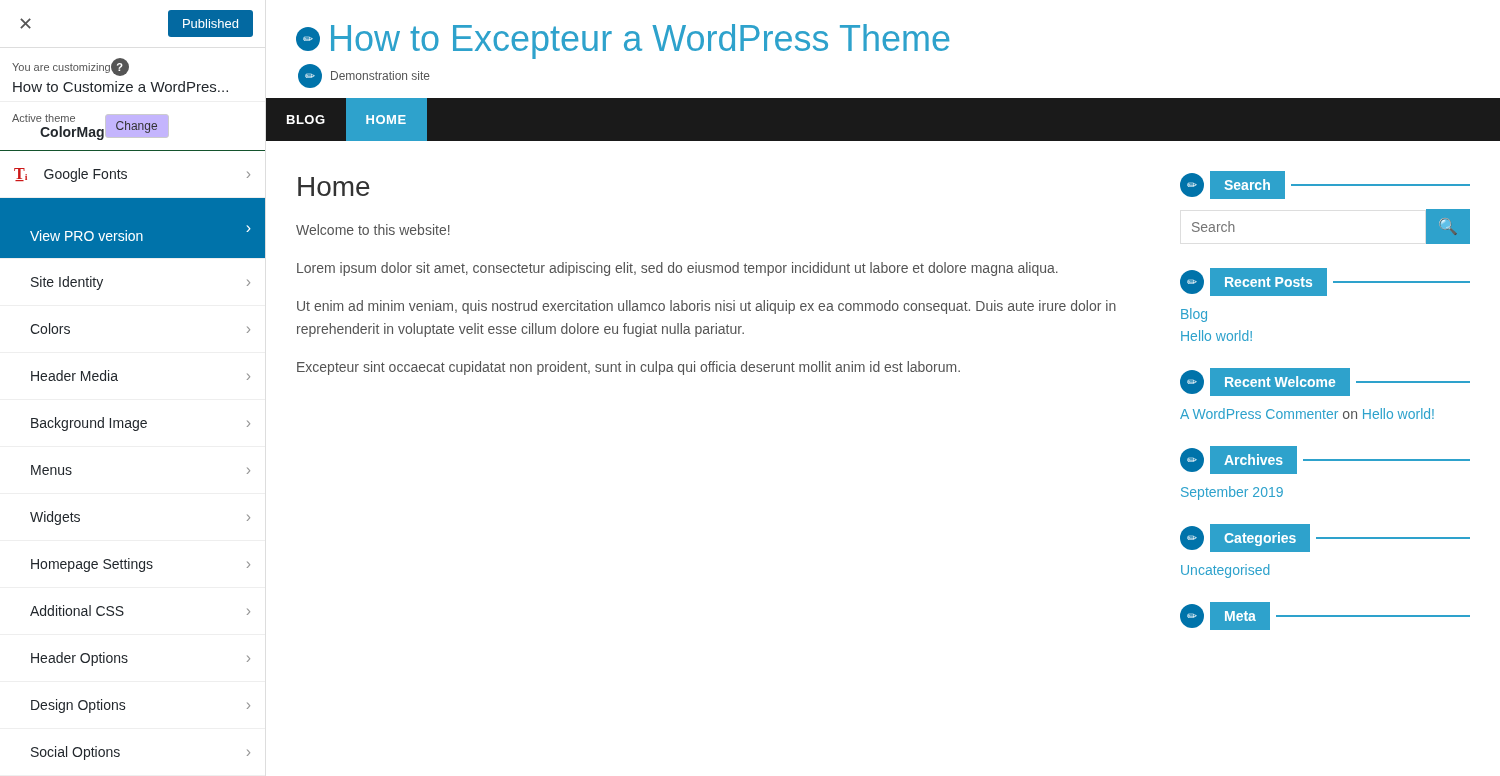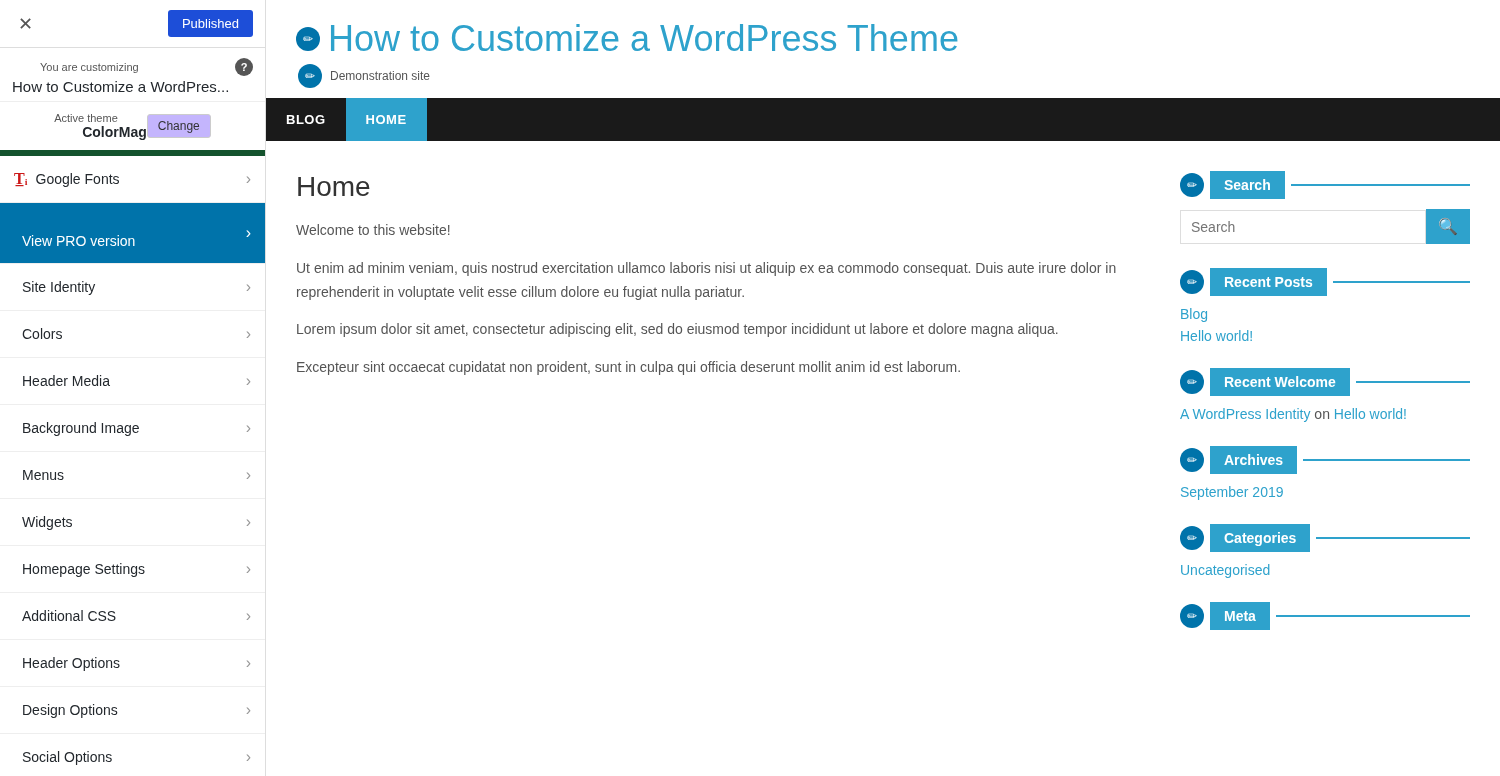--- a/index.html
+++ b/index.html
@@ -29,41 +29,39 @@
     .close-icon-btn {
       background: none;
       border: none;
       font-size: 18px;
       cursor: pointer;
       color: #555;
       padding: 2px 6px;
     }
 
     .published-btn {
-      background: #1d4ed8;
+      background: #0369a1;
       color: #fff;
       border: none;
       border-radius: 3px;
       padding: 6px 14px;
       font-size: 13px;
       cursor: pointer;
     }
 
     .sidebar-info {
       padding: 10px 12px 6px;
       border-bottom: 1px solid #eee;
     }
 
     .sidebar-info .customizing-label {
       font-size: 11px;
       color: #555;
       display: flex;
       align-items: center;
-      justify-content: space-between;
-      margin-left: 28px;
     }
 
     .sidebar-info .site-name {
       font-size: 15px;
       color: #23282d;
       font-weight: 400;
       margin-top: 2px;
     }
 
     .help-icon {
@@ -76,23 +74,23 @@
       align-items: center;
       justify-content: center;
       font-size: 11px;
       font-weight: bold;
       cursor: pointer;
     }
 
     .active-theme-bar {
       display: flex;
       align-items: center;
-      justify-content: center;
-      padding: 10px 26px;
-      border-bottom: 6px solid #14532d;
+      justify-content: flex-start;
+      padding: 10px 12px;
+      border-bottom: 1px solid #14532d;
     }
 
     .active-theme-bar .theme-info .label {
       font-size: 11px;
       color: #555;
     }
 
     .active-theme-bar .theme-info .name {
       font-size: 14px;
       font-weight: 600;
@@ -120,21 +118,21 @@
       background: #fff;
       transition: background 0.15s;
     }
 
     .menu-item.active {
       background: #0073aa;
       color: #fff;
     }
 
     .menu-item .item-icon {
-      margin-right: 8px;
+      margin-right: 16px;
       font-size: 16px;
       color: #cc1818;
     }
 
     .menu-item.active .item-icon {
       color: #fff;
     }
 
     .menu-item .item-label {
       flex: 1;
@@ -425,41 +423,41 @@
       </div>
     </div>
 
 </div>
 
 <div id="preview">
 
   <div class="site-header-area">
     <div class="site-title-row">
       <span class="pencil-circle">✏</span>
-      <span class="site-title">How to Customize a WordPress Theme</span>
+      <span class="site-title">How to Excepteur a WordPress Theme</span>
     </div>
     <div class="site-tagline-row">
       <span class="pencil-circle">✏</span>
       <span class="site-tagline">Demonstration site</span>
     </div>
   </div>
 
   <nav class="nav-bar" id="nav-bar">
       <div class="nav-item">BLOG</div>
       <div class="nav-item current">HOME</div>
     </nav>
 
   <div class="content-wrapper">
 
     <main class="main-content">
       <h1 class="page-heading">Home</h1>
       <div id="page-paragraphs">
           <p class="page-text">Welcome to this website!</p>
+          <p class="page-text">Lorem ipsum dolor sit amet, consectetur adipiscing elit, sed do eiusmod tempor incididunt ut labore et dolore magna aliqua.</p>
           <p class="page-text">Ut enim ad minim veniam, quis nostrud exercitation ullamco laboris nisi ut aliquip ex ea commodo consequat. Duis aute irure dolor in reprehenderit in voluptate velit esse cillum dolore eu fugiat nulla pariatur.</p>
-          <p class="page-text">Lorem ipsum dolor sit amet, consectetur adipiscing elit, sed do eiusmod tempor incididunt ut labore et dolore magna aliqua.</p>
           <p class="page-text">Excepteur sint occaecat cupidatat non proident, sunt in culpa qui officia deserunt mollit anim id est laborum.</p>
         </div>
     </main>
 
     <aside class="widgets-sidebar">
 
       <div class="widget">
         <div class="widget-title-row">
           <span class="pencil-circle">✏</span>
           <span class="widget-title">Search</span>
@@ -483,21 +481,21 @@
           </div>
       </div>
 
       <div class="widget">
         <div class="widget-title-row">
           <span class="pencil-circle">✏</span>
           <span class="widget-title">Recent Welcome</span>
           <div class="widget-title-line"></div>
         </div>
         <p class="widget-text">
-          <a href="#" class="commenter-link">A WordPress Identity</a>
+          <a href="#" class="commenter-link">A WordPress Commenter</a>
           <span> on </span>
           <a href="#" class="commenter-link">Hello world!</a>
         </p>
       </div>
 
       <div class="widget">
         <div class="widget-title-row">
           <span class="pencil-circle">✏</span>
           <span class="widget-title">Archives</span>
           <div class="widget-title-line"></div>

